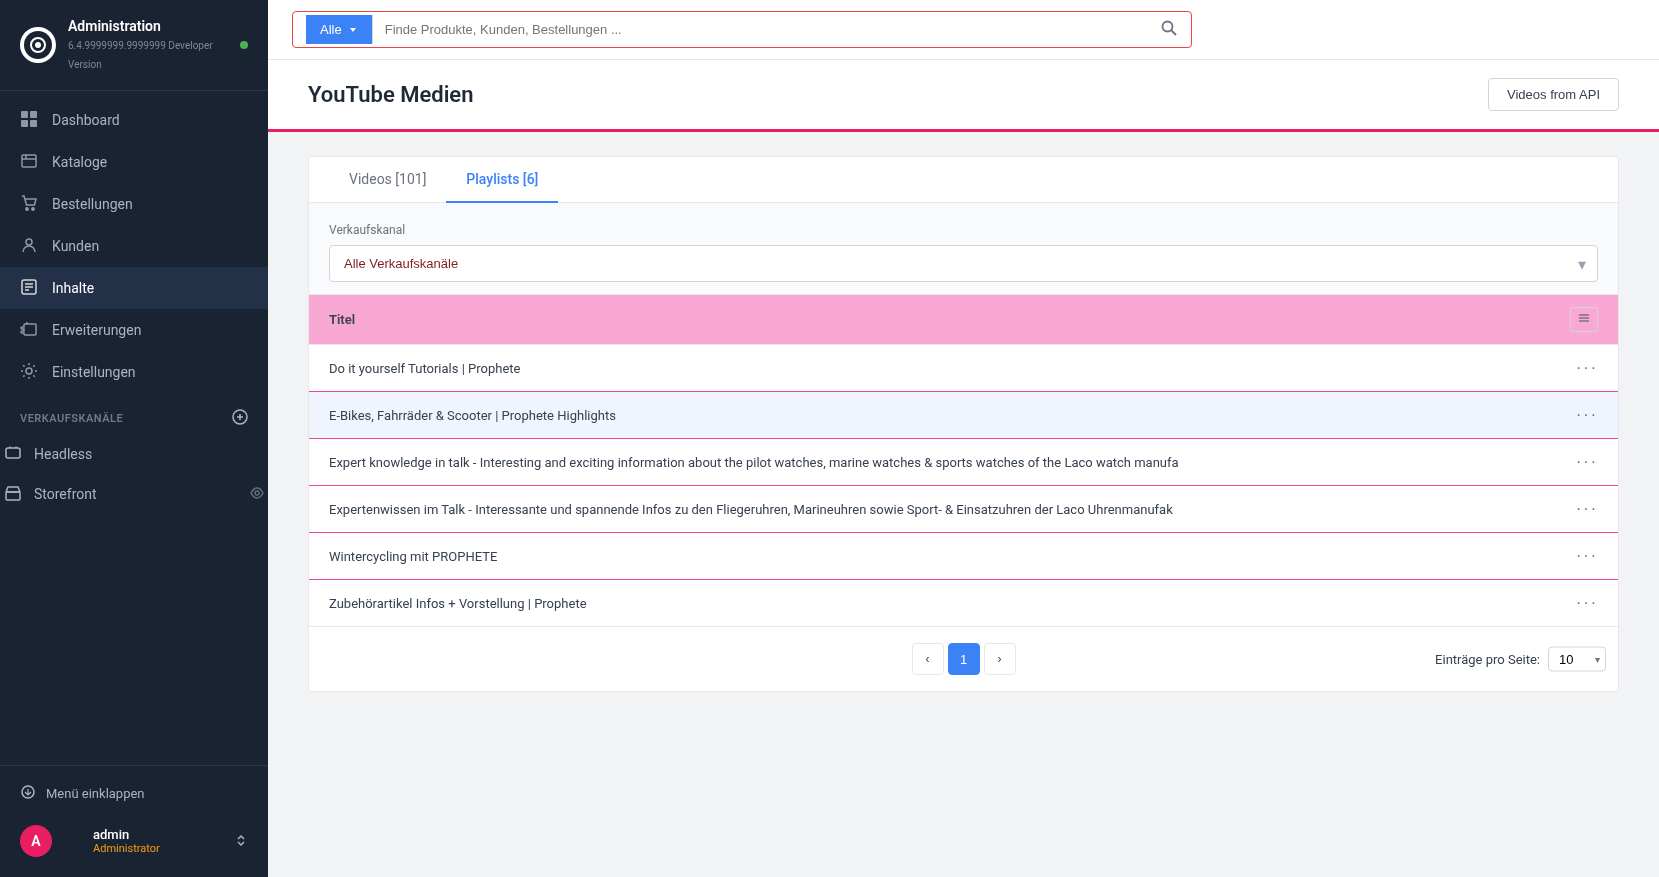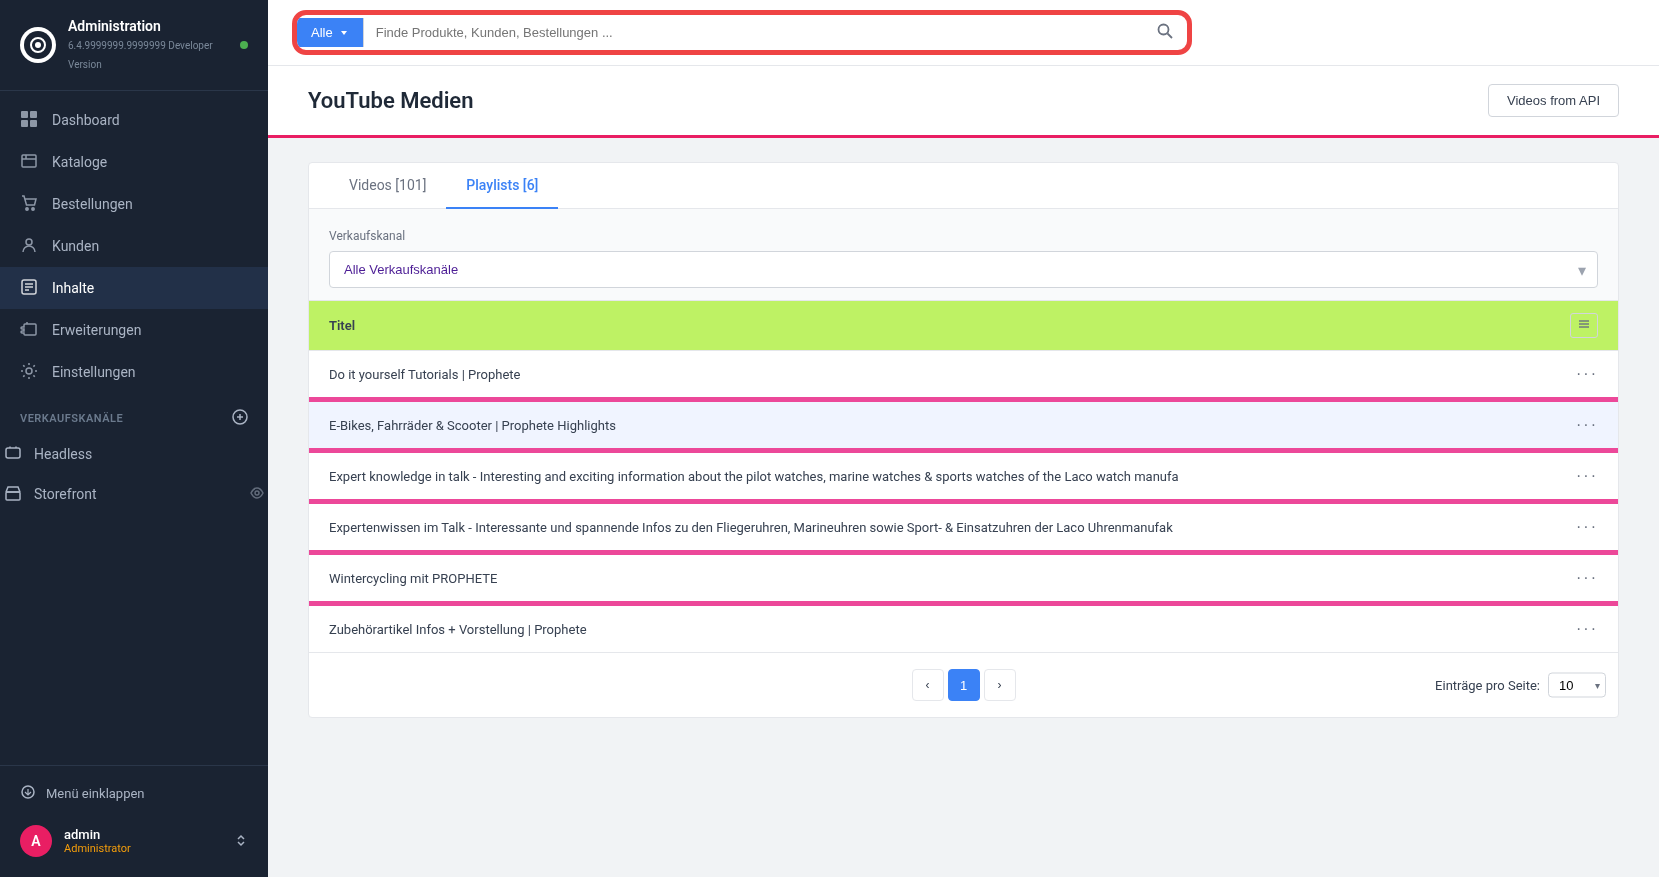--- a/index.html
+++ b/index.html
@@ -67,21 +67,21 @@
     .sidebar-channel-eye { margin-left: auto; opacity: 0.5; }
 
     .sidebar-footer {
       margin-top: auto;
       border-top: 1px solid #2a3649;
       padding: 8px 0;
     }
     .sidebar-collapse { display: flex; align-items: center; gap: 10px; padding: 10px 20px; cursor: pointer; color: #aab4c4; font-size: 13px; }
     .sidebar-user { display: flex; align-items: center; gap: 12px; padding: 12px 20px; cursor: pointer; }
     .sidebar-avatar { width: 32px; height: 32px; border-radius: 50%; background: #e91e63; display: flex; align-items: center; justify-content: center; color: white; font-size: 14px; font-weight: 600; }
-    .sidebar-user-info { flex: 1; }
+    .sidebar-user-info { flex: 1; margin-left: 29px; }
     .sidebar-user-name { font-size: 13px; color: #fff; font-weight: 500; }
     .sidebar-user-role { font-size: 11px; color: #f59e0b; }
 
     
     .main {
       flex: 1;
       display: flex;
       flex-direction: column;
       overflow: hidden;
     }
@@ -89,23 +89,23 @@
     
     .topbar {
       background: #fff;
       padding: 10px 24px;
       display: flex; align-items: center; gap: 12px;
       border-bottom: 1px solid #e5e7eb;
       min-height: 60px;
     }
     .search-wrapper {
       display: flex; align-items: center;
-      border: 5px solid #ef4444; border-radius: 14px;
+      border: 1px solid #ef4444; border-radius: 4px;
       overflow: hidden; background: #fff;
-      flex: 1; max-width: 900px;
+      flex: 1; max-width: 900px; padding-left: 13px;
     }
     .search-filter-btn {
       display: flex; align-items: center; gap: 6px;
       padding: 7px 14px; background: #3b82f6; color: #fff;
       font-size: 13px; cursor: pointer; border: none; border-right: 1px solid #d1d5db;
       white-space: nowrap;
     }
     .search-input {
       flex: 1; border: none; outline: none; padding: 8px 12px; font-size: 13px; color: #6b7280;
     }
@@ -153,43 +153,43 @@
       background: #f9fafb;
       border-bottom: 1px solid #e5e7eb;
     }
     .filter-label { font-size: 12px; color: #6b7280; margin-bottom: 8px; }
     .filter-select-wrapper {
       position: relative;
     }
     .filter-select {
       width: 100%; padding: 10px 36px 10px 14px;
       border: 1px solid #d1d5db; border-radius: 4px;
-      background: #fff; font-size: 13px; color: #4c1d95;
+      background: #fff; font-size: 13px; color: #7f1d1d;
       appearance: none; cursor: pointer; outline: none;
     }
     .filter-select-chevron {
       position: absolute; right: 12px; top: 50%; transform: translateY(-50%);
       pointer-events: none; color: #9ca3af;
     }
 
     
     .table-header {
       display: flex; align-items: center;
       padding: 12px 20px;
-      background: #bef264;
+      background: #f9a8d4;
       border-bottom: 1px solid #e5e7eb;
     }
     .table-header-title { font-size: 13px; font-weight: 600; color: #374151; flex: 1; }
     .table-col-icon { width: 40px; display: flex; justify-content: flex-end; }
     .col-icon-btn { background: none; border: 1px solid #d1d5db; border-radius: 3px; padding: 3px 6px; cursor: pointer; color: #6b7280; }
 
     .table-row {
       display: flex; align-items: center;
       padding: 14px 20px;
-      border-bottom: 5px solid #ec4899;
+      border-bottom: 1px solid #ec4899;
       font-size: 13px; color: #374151;
     }
     .table-row:last-child { border-bottom: none; }
     .table-row.highlighted { background: #f0f4ff; }
     .row-title { flex: 1; }
     .row-actions { width: 40px; display: flex; justify-content: flex-end; }
     .more-btn { background: none; border: none; cursor: pointer; color: #6b7280; font-size: 16px; letter-spacing: 2px; }
 
     
     .pagination {

